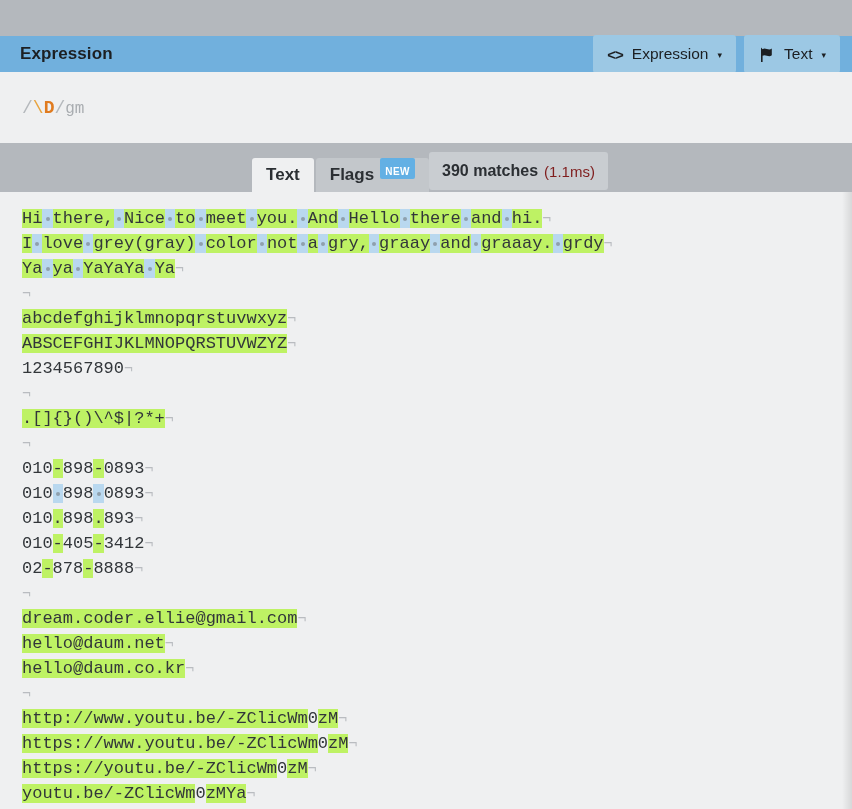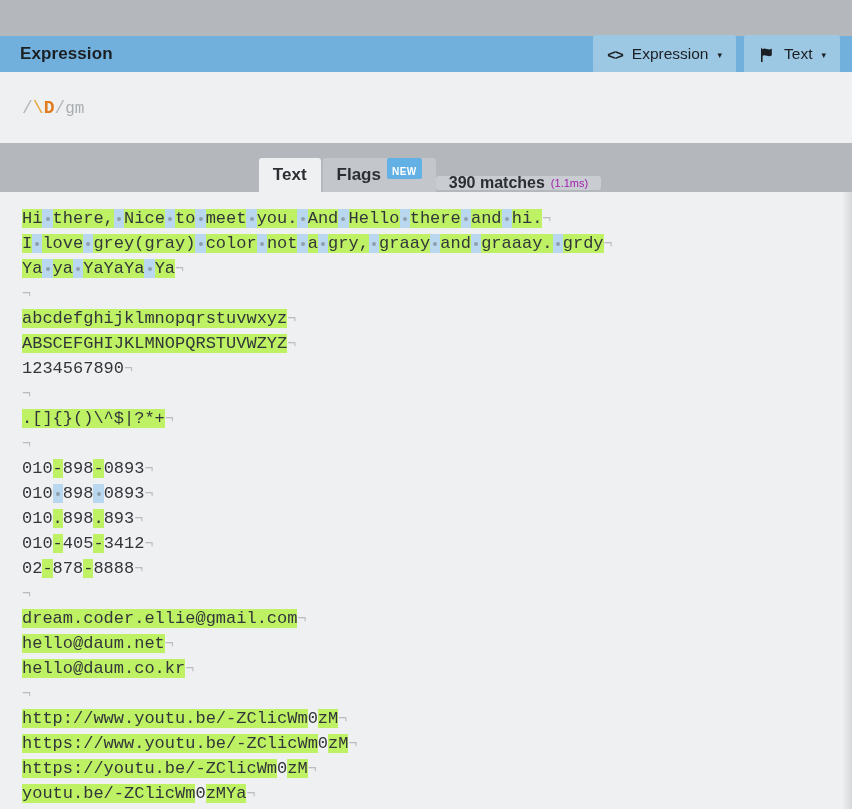--- a/index.html
+++ b/index.html
@@ -126,29 +126,29 @@
     border-radius: 2px;
     margin-left: 6px;
     position: relative;
     top: -7px;
     line-height: 1.1;
   }
   .matches-box {
     background: #c9cdd1;
     border-radius: 3px;
     height: 14px;
-    padding: 0 13px;
+    padding: 12px 13px;
     display: flex;
     align-items: center;
     gap: 6px;
     margin-bottom: 2px;
     cursor: pointer;
   }
   .matches-count { font-size: 16px; font-weight: bold; color: #2b2f33; }
-  .matches-time { font-size: 11px; color: #a21caf; }
+  .matches-time { font-size: 15px; color: #7f1d1d; }
 
   
   .text-panel {
     flex: 1 1 auto;
     background: #eff0f1;
     position: relative;
     overflow: hidden;
     padding: 14px 0 0 22px;
     box-sizing: border-box;
   }

